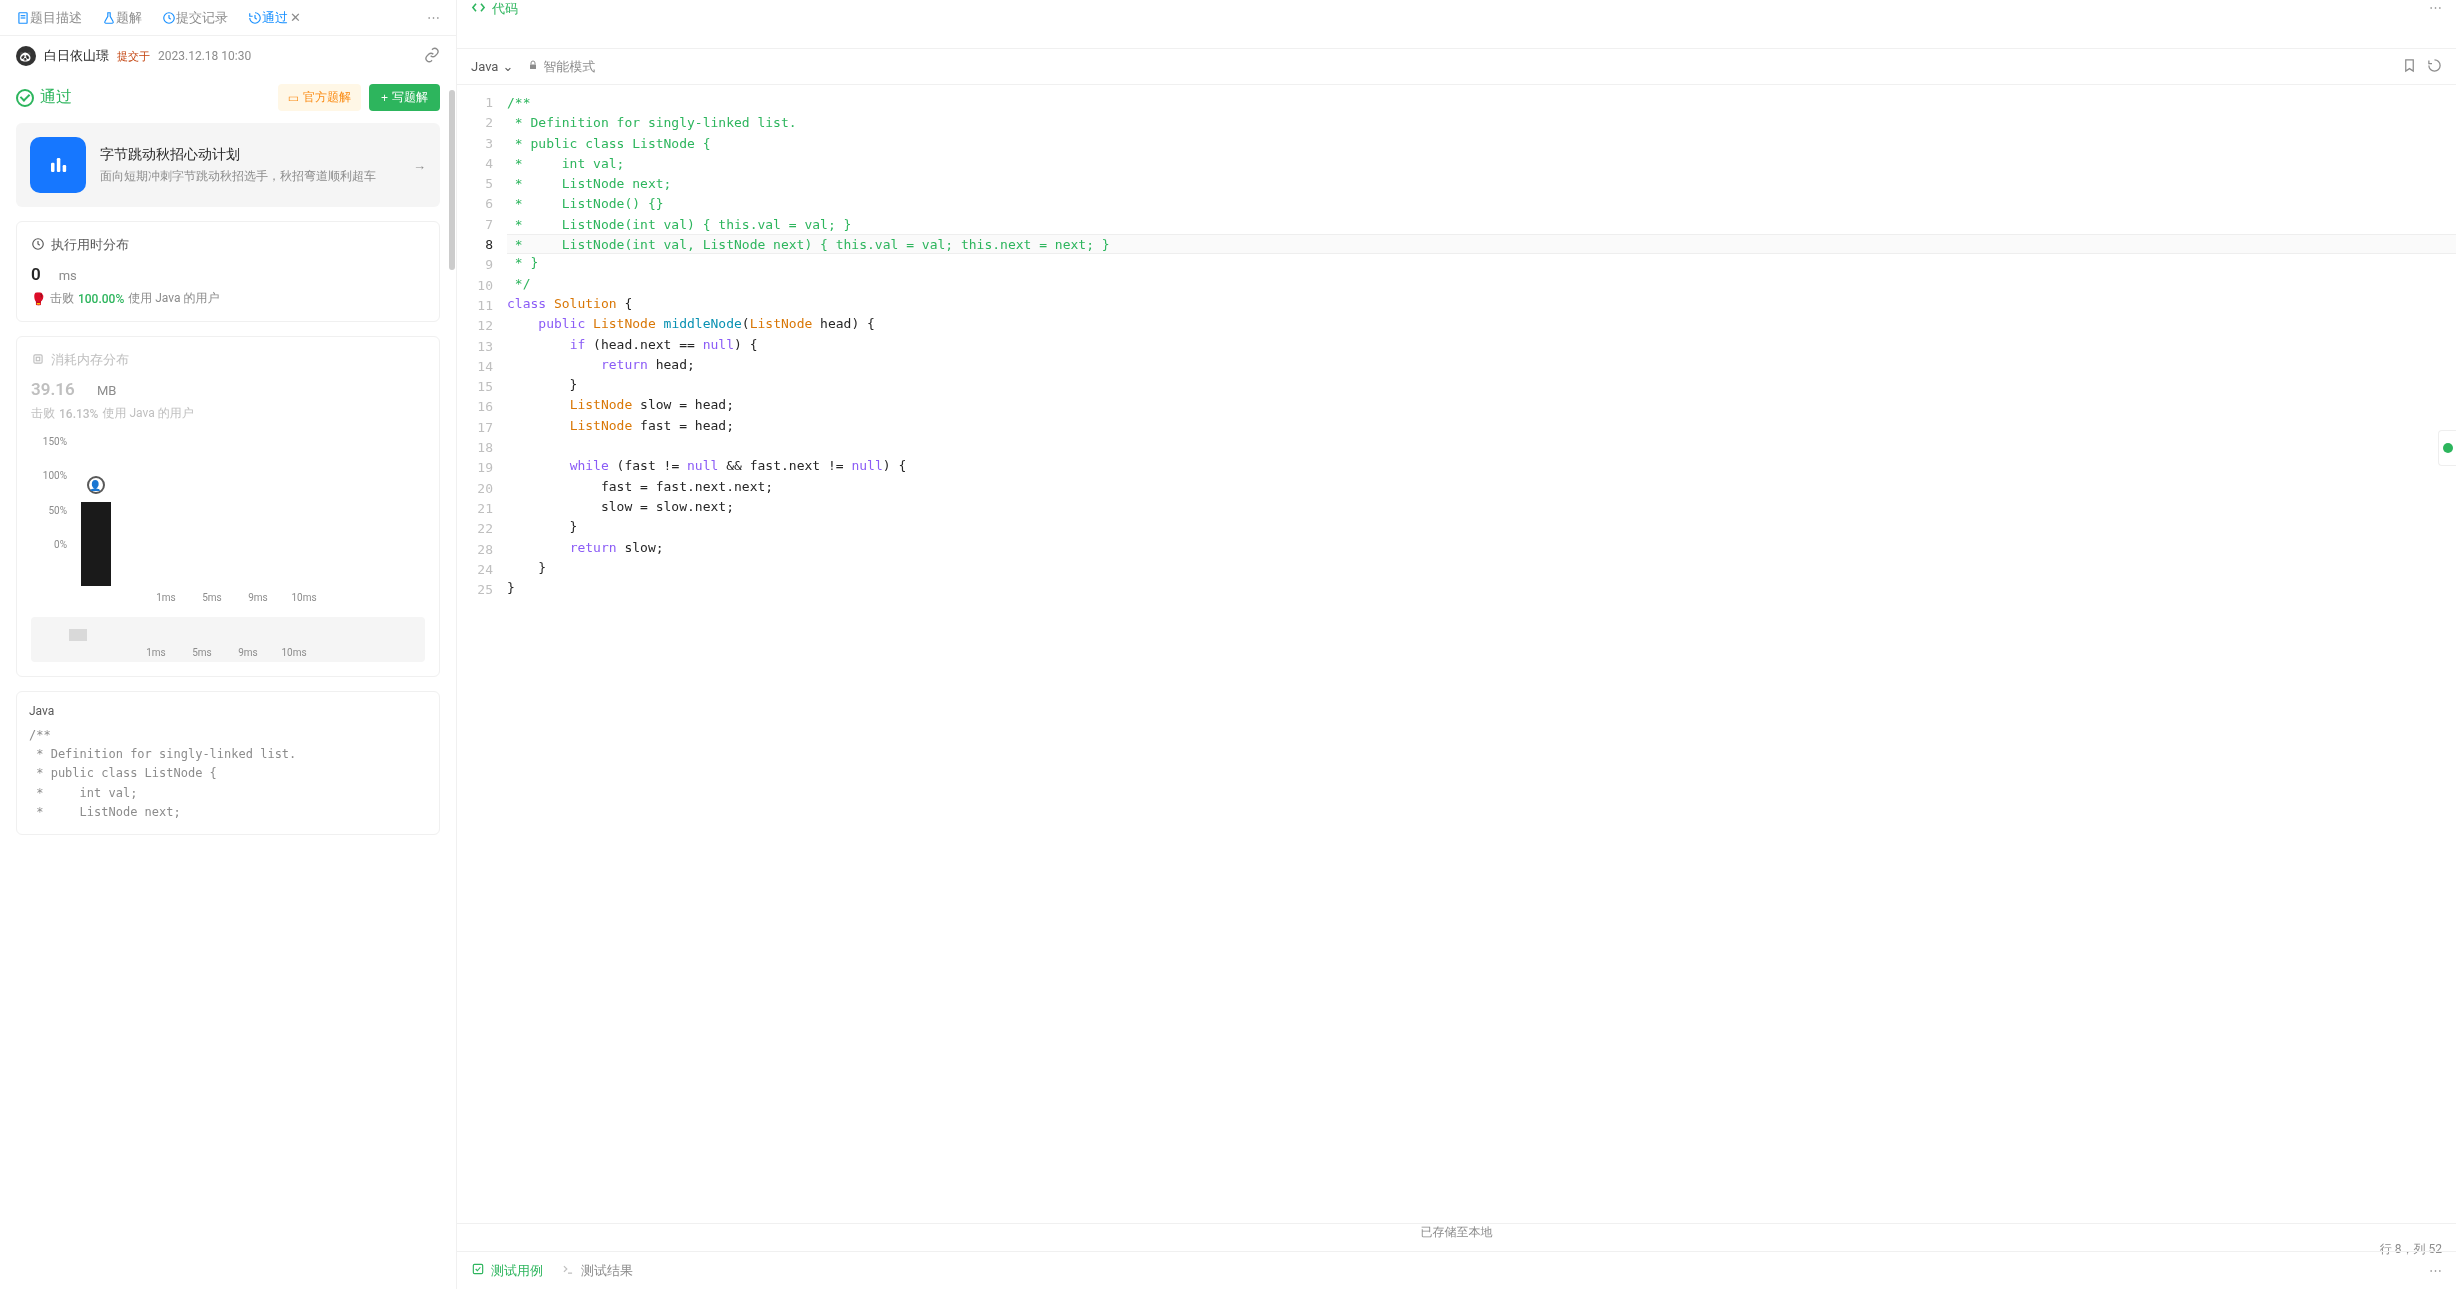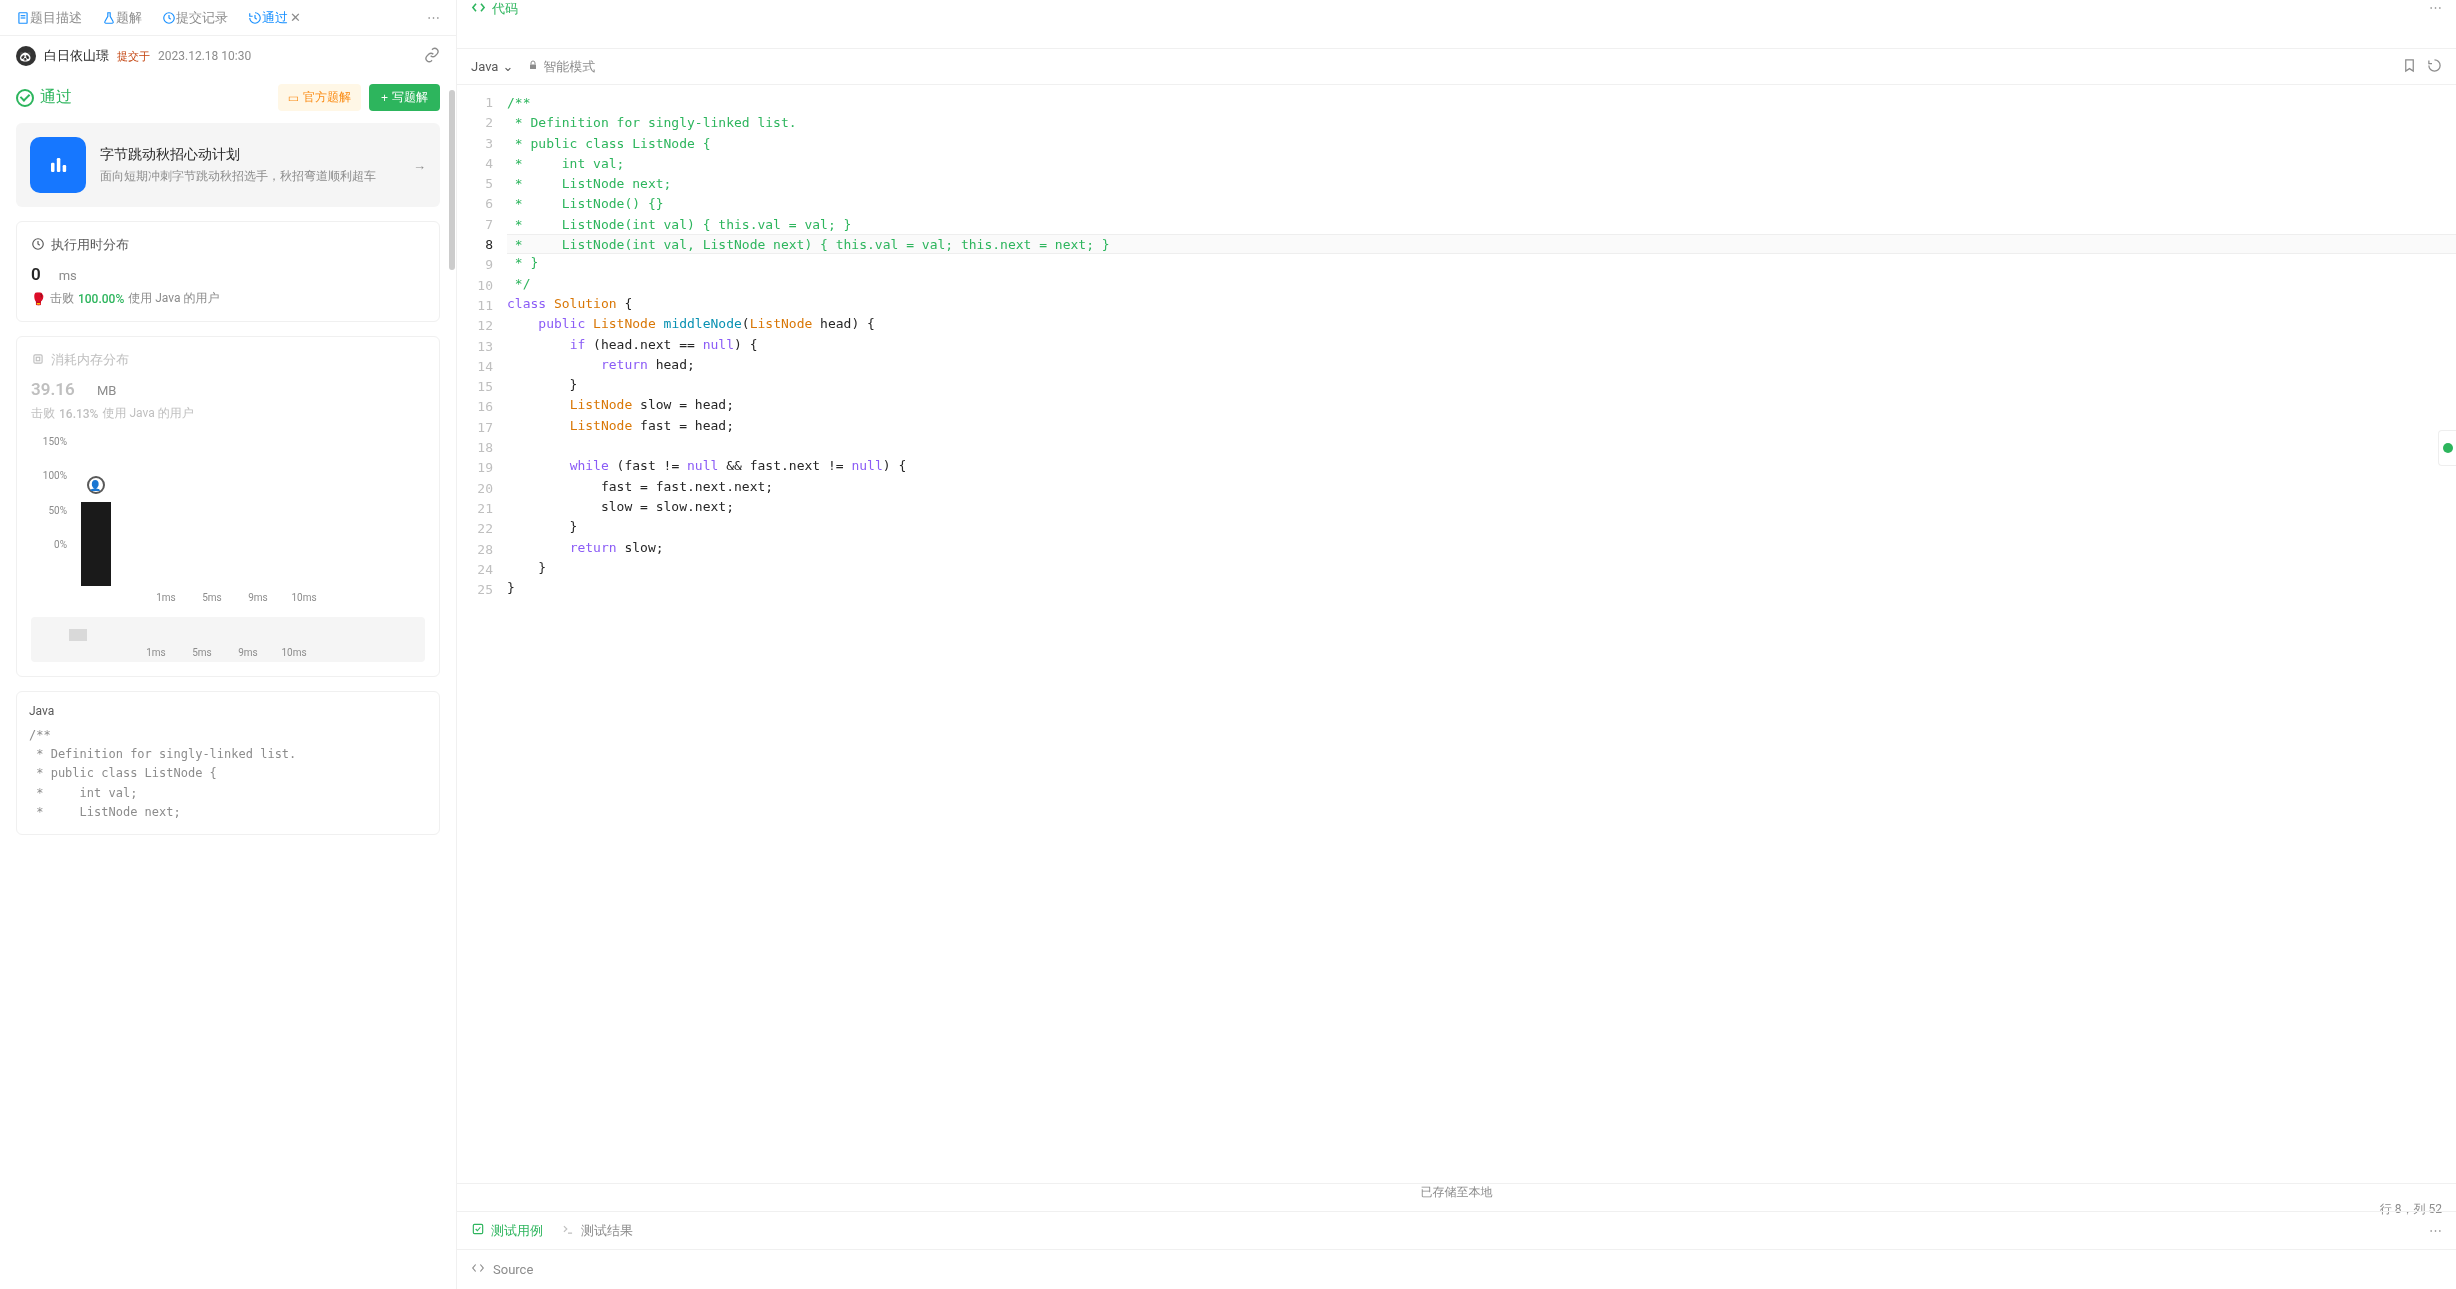--- a/index.html
+++ b/index.html
@@ -383,28 +383,20 @@
         <span style="color:#bfbfbf">
           <svg width="14" height="14" viewBox="0 0 24 24" fill="none" stroke="currentColor" stroke-width="2">
               <path d="M5 17l5-5-5-5M12 19h7"></path>
             </svg>
         </span>
         <span>测试结果</span>
       </div>
       <div class="header-more">⋯</div>
     </div>
 
-    <div class="source-bar">
-      <span>
-        <svg width="14" height="14" viewBox="0 0 24 24" fill="none" stroke="currentColor" stroke-width="2">
-            <path d="M8 6l-5 6 5 6M16 6l5 6-5 6"></path>
-          </svg>
-      </span>
-      <span>Source</span>
-    </div>
   </div>
 </div>
 
 <div class="feedback-tab">
   <svg width="12" height="12" viewBox="0 0 24 24" fill="#2db55d">
       <circle cx="12" cy="12" r="10"></circle>
     </svg>
 </div>
 
 </body></html>

